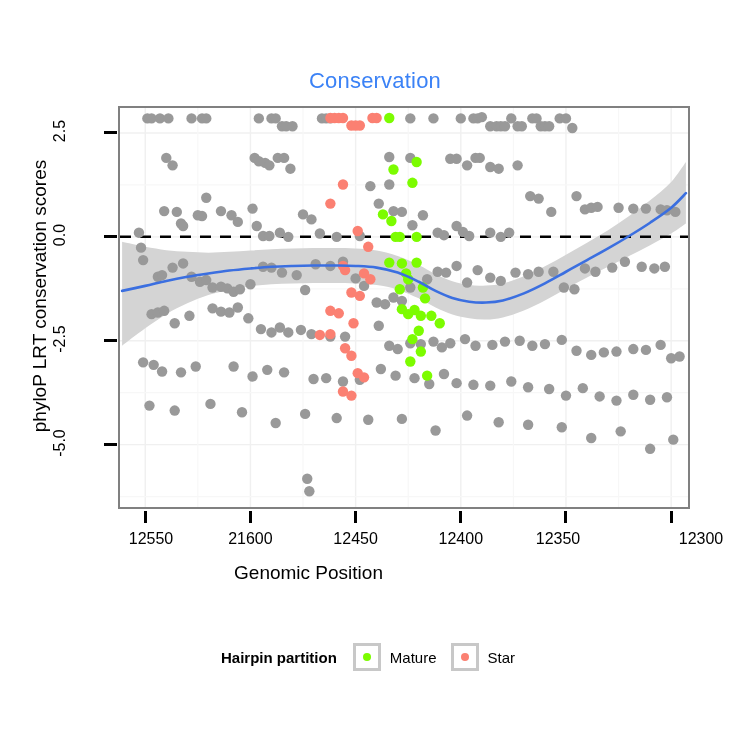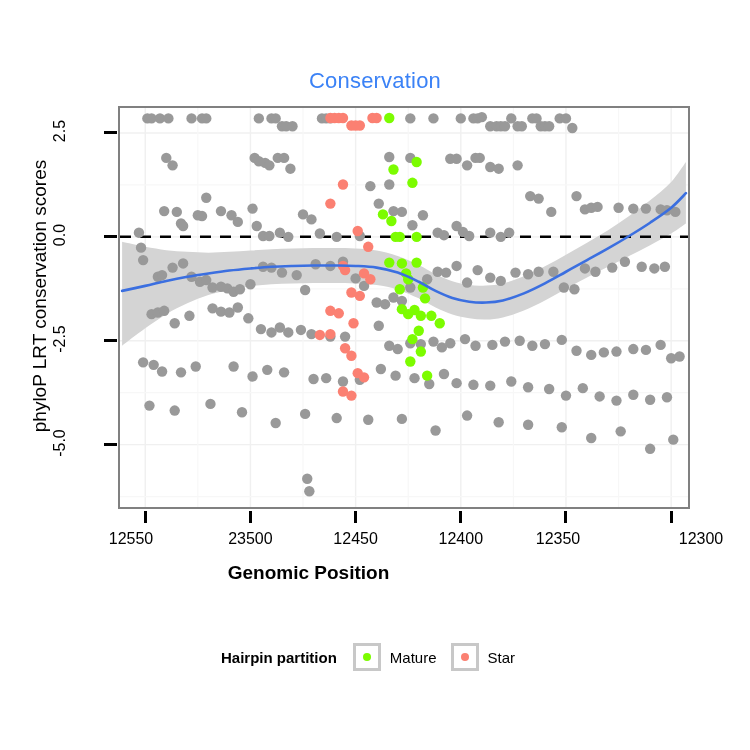--- a/index.html
+++ b/index.html
@@ -28,21 +28,21 @@
   }
   .ytick-label{position:absolute;right:668px;font-size:16px;color:#000;
     transform:rotate(-90deg);white-space:nowrap;text-align:center;width:44px;}
   .ytick-mark{position:absolute;left:104px;width:13px;height:3px;background:#000;}
   
   .xtick-mark{position:absolute;top:511px;width:3px;height:12px;background:#000;}
   .xtick-label{position:absolute;top:530px;font-size:16px;color:#000;
     width:70px;margin-left:-35px;text-align:center;white-space:nowrap;}
   #x-axis-title{
     position:absolute;left:0;top:562px;width:617px;text-align:center;
-    font-size:19px;color:#000;font-weight:bold;
+    font-size:19px;color:#000;
   }
   
   #legend{
     position:absolute;left:0;top:643px;width:750px;
     display:flex;align-items:center;justify-content:center;gap:0;
   }
   #legend-title{font-size:15px;font-weight:bold;color:#000000;margin-right:16px;}
   .legend-item{display:flex;align-items:center;margin-right:14px;text-align:center;}
   .legend-key{
     width:28px;height:28px;background:#ffffff;border:3px solid #c8c8c8;
@@ -405,23 +405,23 @@
           <circle cx="300.83" cy="243.56" r="5.2" fill="#7CFC00"></circle>
           <circle cx="290.31" cy="253.53" r="5.2" fill="#7CFC00"></circle>
           <circle cx="307.14" cy="267.66" r="5.2" fill="#7CFC00"></circle>
         </g>
       <path id="loess-line" fill="none" stroke="#3B6FE0" stroke-width="2.6" stroke-linecap="round" d="M 2.10 182.88 C 5.96 182.04, 17.88 179.55, 25.24 177.89 C 32.61 176.23, 39.27 174.42, 46.28 172.90 C 53.29 171.38, 60.31 169.99, 67.32 168.74 C 74.33 167.50, 81.34 166.46, 88.36 165.42 C 95.37 164.38, 102.38 163.34, 109.39 162.51 C 116.40 161.68, 123.42 161.05, 130.43 160.43 C 137.44 159.81, 144.45 159.18, 151.47 158.77 C 158.48 158.35, 165.49 158.15, 172.50 157.94 C 179.52 157.73, 186.53 157.59, 193.54 157.52 C 200.55 157.45, 207.57 157.45, 214.58 157.52 C 221.59 157.59, 228.60 157.59, 235.61 157.94 C 242.63 158.28, 249.64 158.49, 256.65 159.60 C 263.66 160.71, 270.68 162.23, 277.69 164.59 C 284.70 166.94, 292.41 170.68, 298.73 173.73 C 305.04 176.78, 309.95 180.17, 315.56 182.88 C 321.17 185.58, 326.78 188.14, 332.39 189.94 C 338.00 191.74, 343.60 192.92, 349.21 193.68 C 354.82 194.44, 360.43 194.72, 366.04 194.51 C 371.65 194.30, 376.56 193.96, 382.87 192.43 C 389.19 190.91, 396.90 188.21, 403.91 185.37 C 410.92 182.53, 417.94 179.00, 424.95 175.39 C 431.96 171.79, 438.97 167.64, 445.99 163.76 C 453.00 159.88, 460.01 156.00, 467.02 152.12 C 474.03 148.24, 481.05 144.50, 488.06 140.48 C 495.07 136.46, 502.08 132.31, 509.10 128.01 C 516.11 123.72, 523.12 119.42, 530.13 114.71 C 537.15 110.00, 545.21 104.67, 551.17 99.75 C 557.13 94.83, 563.44 87.63, 565.90 85.20"></path>
     </svg>
   </div>
 
   <div id="x-ticks">
       <div class="xtick-mark" style="left: 143.744px;"></div>
-      <div class="xtick-label" style="left: 131px;">12550</div>
+      <div class="xtick-label" style="left: 151px;">12550</div>
       <div class="xtick-mark" style="left: 248.93px;"></div>
-      <div class="xtick-label" style="left: 250.43px;">23500</div>
+      <div class="xtick-label" style="left: 250.43px;">21600</div>
       <div class="xtick-mark" style="left: 354.115px;"></div>
       <div class="xtick-label" style="left: 355.615px;">12450</div>
       <div class="xtick-mark" style="left: 459.3px;"></div>
       <div class="xtick-label" style="left: 460.8px;">12400</div>
       <div class="xtick-mark" style="left: 564.485px;"></div>
       <div class="xtick-label" style="left: 558px;">12350</div>
       <div class="xtick-mark" style="left: 669.67px;"></div>
       <div class="xtick-label" style="left: 701px;">12300</div>
     </div>
   <div id="x-axis-title">Genomic Position</div>

